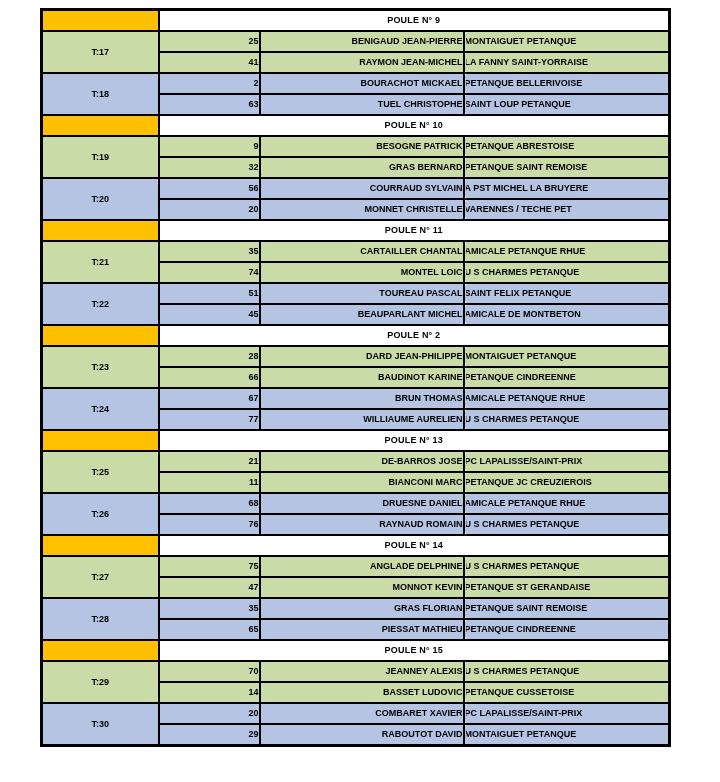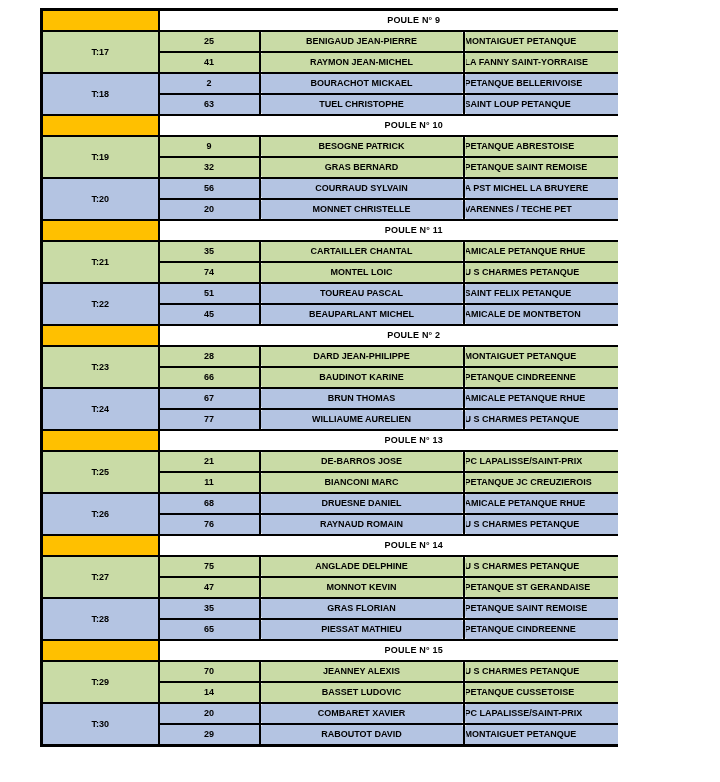--- a/index.html
+++ b/index.html
@@ -3,21 +3,21 @@
 <meta charset="utf-8">
 <style>
   html, body {
     margin: 0;
     padding: 0;
     background: #ffffff;
     font-family: "Liberation Sans", sans-serif;
   }
   .page {
     position: relative;
-    width: 618px;
+    width: 720px;
     height: 782px;
     background: #ffffff;
     overflow: hidden;
   }
   table.poules-table {
     position: absolute;
     left: 40px;
     top: 8px;
     width: 628px;
     border-collapse: collapse;
@@ -36,22 +36,22 @@
     color: #000000;
   }
   td.orange { background: var(--orange, #FFC000); }
   td.poule-title {
     background: #ffffff;
     text-align: center;
     font-size: 9.5px;
     letter-spacing: 0.2px;
   }
   td.terrain { text-align: center; }
-  td.num { text-align: center; }
-  td.name { text-align: center; padding-left: 5px; border-radius: 6px; }
+  td.num { text-align: right; }
+  td.name { text-align: right; padding-left: 5px; }
   td.club {
     text-align: left;
     padding-left: 4px;
     color: var(--club-blue, #1c2fd4);
     border-radius: 6px;
   }
   .green { background: var(--green, #C9DBA6); }
   .blue { background: var(--blue, #B4C4E2); }
 </style>
 </head>

